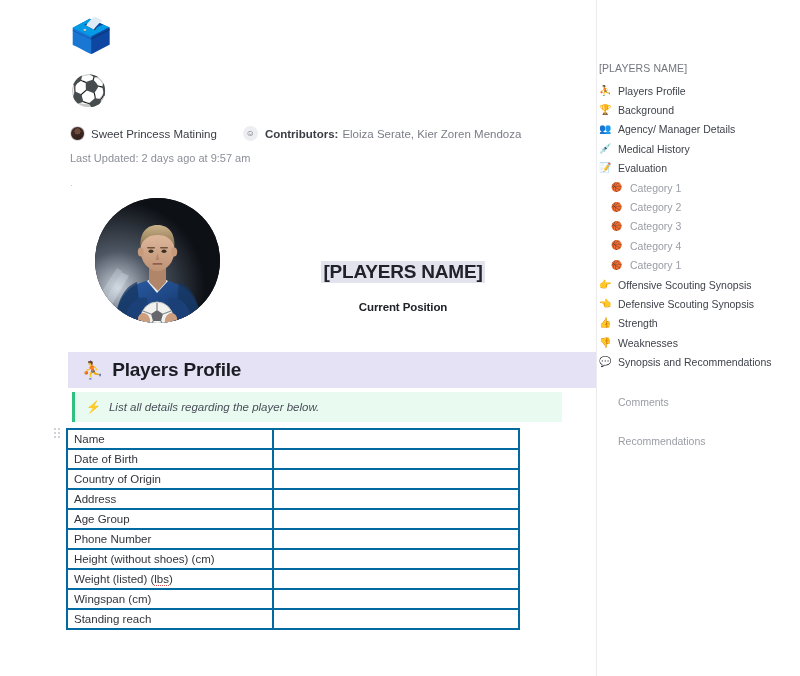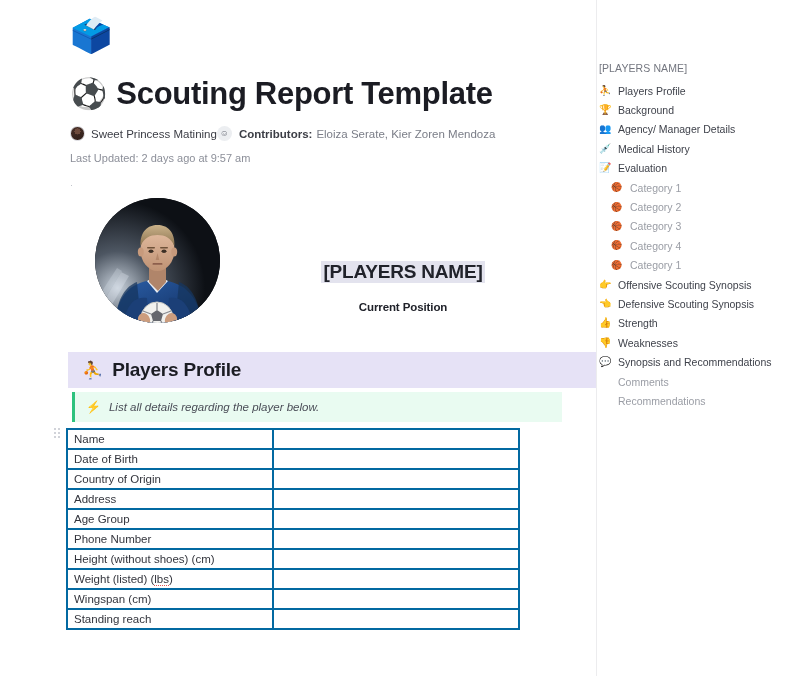--- a/index.html
+++ b/index.html
@@ -60,21 +60,21 @@
   }
   .avatar {
     width: 15px; height: 15px; border-radius: 50%;
     margin-right: 6px;
     background:
       radial-gradient(circle at 50% 34%, #6d4a3c 0 28%, rgba(0,0,0,0) 29%),
       linear-gradient(160deg, #4a3129 0%, #2e1d18 100%);
     border: 1px solid #d8d8dd;
     flex: 0 0 auto;
   }
-  #author-name { color: #3b3d45; }
+  #author-name { color: #3b3d45; margin-right: 26px; }
   .contrib-icon {
     width: 15px; height: 15px; border-radius: 50%;
     background: #eceef1;
     color: #6a6d78;
     font-size: 8.5px; line-height: 15px; text-align: center;
     margin-right: 7px; flex: 0 0 auto;
     font-weight: bold;
   }
   #contrib-label { color: #3b3d45; font-weight: bold; margin-right: 4px; }
   #contrib-names { color: #7a7d87; }
@@ -224,34 +224,33 @@
   }
   .nav-item .nav-emoji {
     width: 14px;
     font-size: 10px;
     margin-right: 5px;
     flex: 0 0 auto;
     line-height: 1;
   }
   .nav-item.lvl2 { padding-left: 14px; color: #9a9da5; }
   .nav-item.lvl2 .nav-emoji { font-size: 9px; }
-  .nav-item.plain { padding-left: 21px; color: #9a9da5; }
+  .nav-item.plain { padding-left: 21px; color: #9a9da5; margin-top: 20px; }
 </style>
 </head>
 <body>
 
 <div id="page">
 
   <div id="doc">
 
     <div id="doc-icon">🗳️</div>
 
     <div id="title-row">
       <span id="title-emoji">⚽</span>
-      <span id="title-text">Scouting Report Template</span>
     </div>
 
     <div id="byline">
       <span class="avatar"></span>
       <span id="author-name">Sweet Princess Matining</span>
       <span class="contrib-icon">☺</span>
       <span id="contrib-label">Contributors:</span>
       <span id="contrib-names">Eloiza Serate, Kier Zoren Mendoza</span>
     </div>
 

